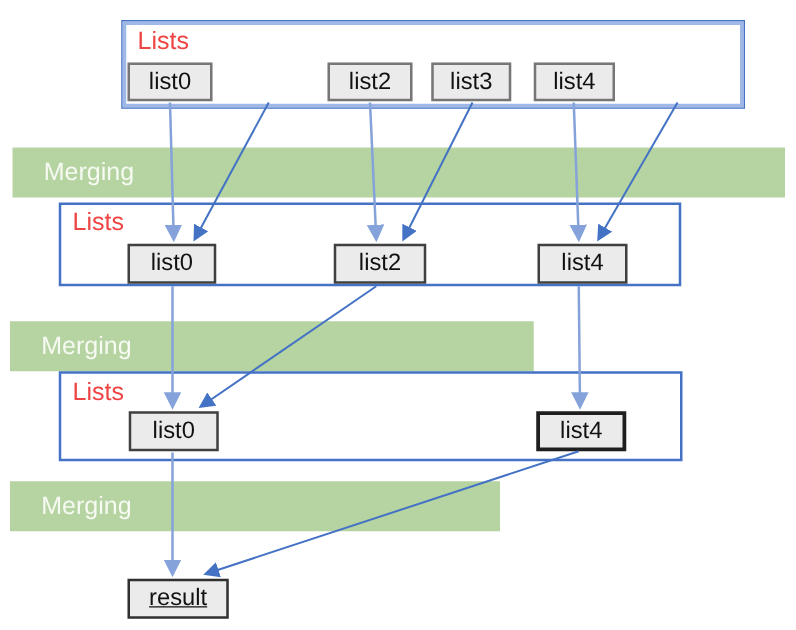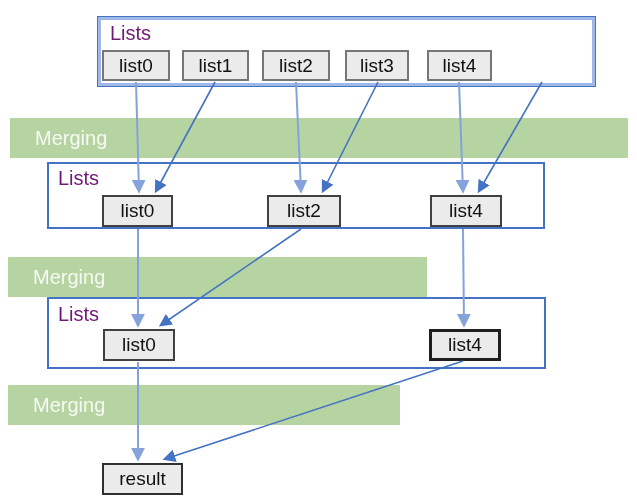--- a/index.html
+++ b/index.html
@@ -25,21 +25,21 @@
     box-sizing: border-box;
     background: transparent;
   }
   .container-box.top {
     border: 3px solid var(--container-blue-light, #9FB8E8);
     outline: 1px solid var(--container-blue, #4472C4);
   }
   .container-label {
     position: absolute;
     font-size: 20px;
-    color: #701a75;
+    color: #ef4444;
   }
   .list-box {
     position: absolute;
     background: var(--box-fill, #EBEBEB);
     border: 2px solid var(--box-border-gray, #767676);
     box-sizing: border-box;
     text-align: center;
     font-size: 19px;
     color: #111111;
     line-height: 27px;
@@ -68,37 +68,36 @@
   <div class="band" style="left:8px; top:257px; width:419px; height:40px;">
     <span>Merging</span>
   </div>
   <div class="band" style="left:8px; top:385px; width:392px; height:40px;">
     <span>Merging</span>
   </div>
 
   <div class="container-box top" style="left:98px; top:17px; width:497px; height:69px;"></div>
   <div class="container-label" style="left:110px; top:22px;">Lists</div>
   <div class="list-box" style="left:102px; top:50px; width:68px; height:31px;">list0</div>
-  <div class="list-box" style="left:182px; top:50px; width:67px; height:31px;">list1</div>
   <div class="list-box" style="left:262px; top:50px; width:68px; height:31px;">list2</div>
   <div class="list-box" style="left:345px; top:50px; width:64px; height:31px;">list3</div>
   <div class="list-box" style="left:427px; top:50px; width:65px; height:31px;">list4</div>
 
   <div class="container-box" style="left:47px; top:162px; width:498px; height:67px;"></div>
   <div class="container-label" style="left:58px; top:167px;">Lists</div>
   <div class="list-box dark" style="left:102px; top:195px; width:71px; height:32px; line-height:28px;">list0</div>
   <div class="list-box dark" style="left:267px; top:195px; width:74px; height:32px; line-height:28px;">list2</div>
   <div class="list-box dark" style="left:430px; top:195px; width:72px; height:32px; line-height:28px;">list4</div>
 
   <div class="container-box" style="left:47px; top:297px; width:499px; height:72px;"></div>
   <div class="container-label" style="left:58px; top:303px;">Lists</div>
   <div class="list-box dark" style="left:103px; top:329px; width:72px; height:32px; line-height:28px;">list0</div>
   <div class="list-box darker" style="left:429px; top:329px; width:72px; height:32px;">list4</div>
 
-  <div class="list-box result" style="left:102px; top:463px; width:81px; height:32px; line-height:28px;">result</div>
+  <div class="list-box result" style="left:102px; top:463px; width:81px; height:32px; line-height:28px;text-decoration:underline;">result</div>
 
   <svg class="arrows" width="637" height="504" viewBox="0 0 637 504">
     <defs>
       <marker id="mL" viewBox="0 0 10 10" refX="8" refY="5" markerWidth="7" markerHeight="7" orient="auto-start-reverse">
         <path d="M0,0 L10,5 L0,10 z" class="head-light"></path>
       </marker>
       <marker id="mD" viewBox="0 0 10 10" refX="8" refY="5" markerWidth="8" markerHeight="8" orient="auto-start-reverse">
         <path d="M0,0 L10,5 L0,10 z" class="head-dark"></path>
       </marker>
     </defs>

